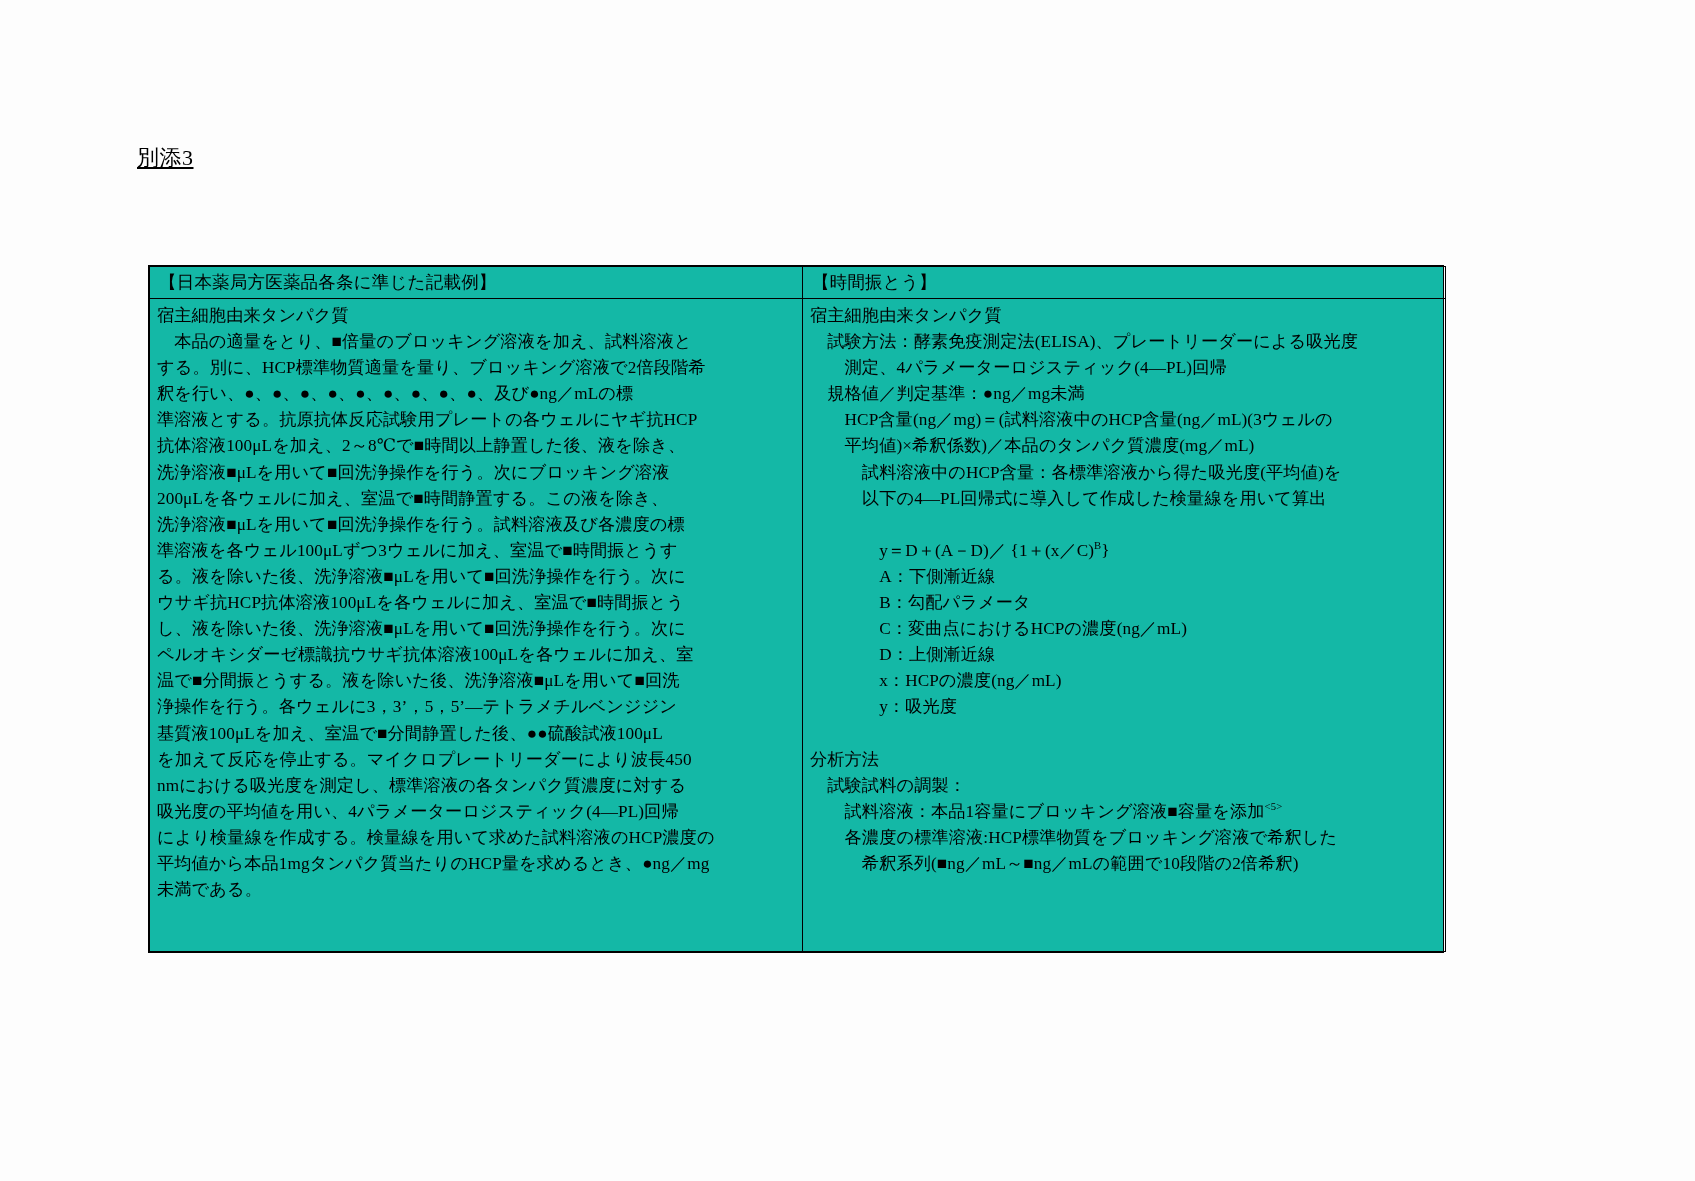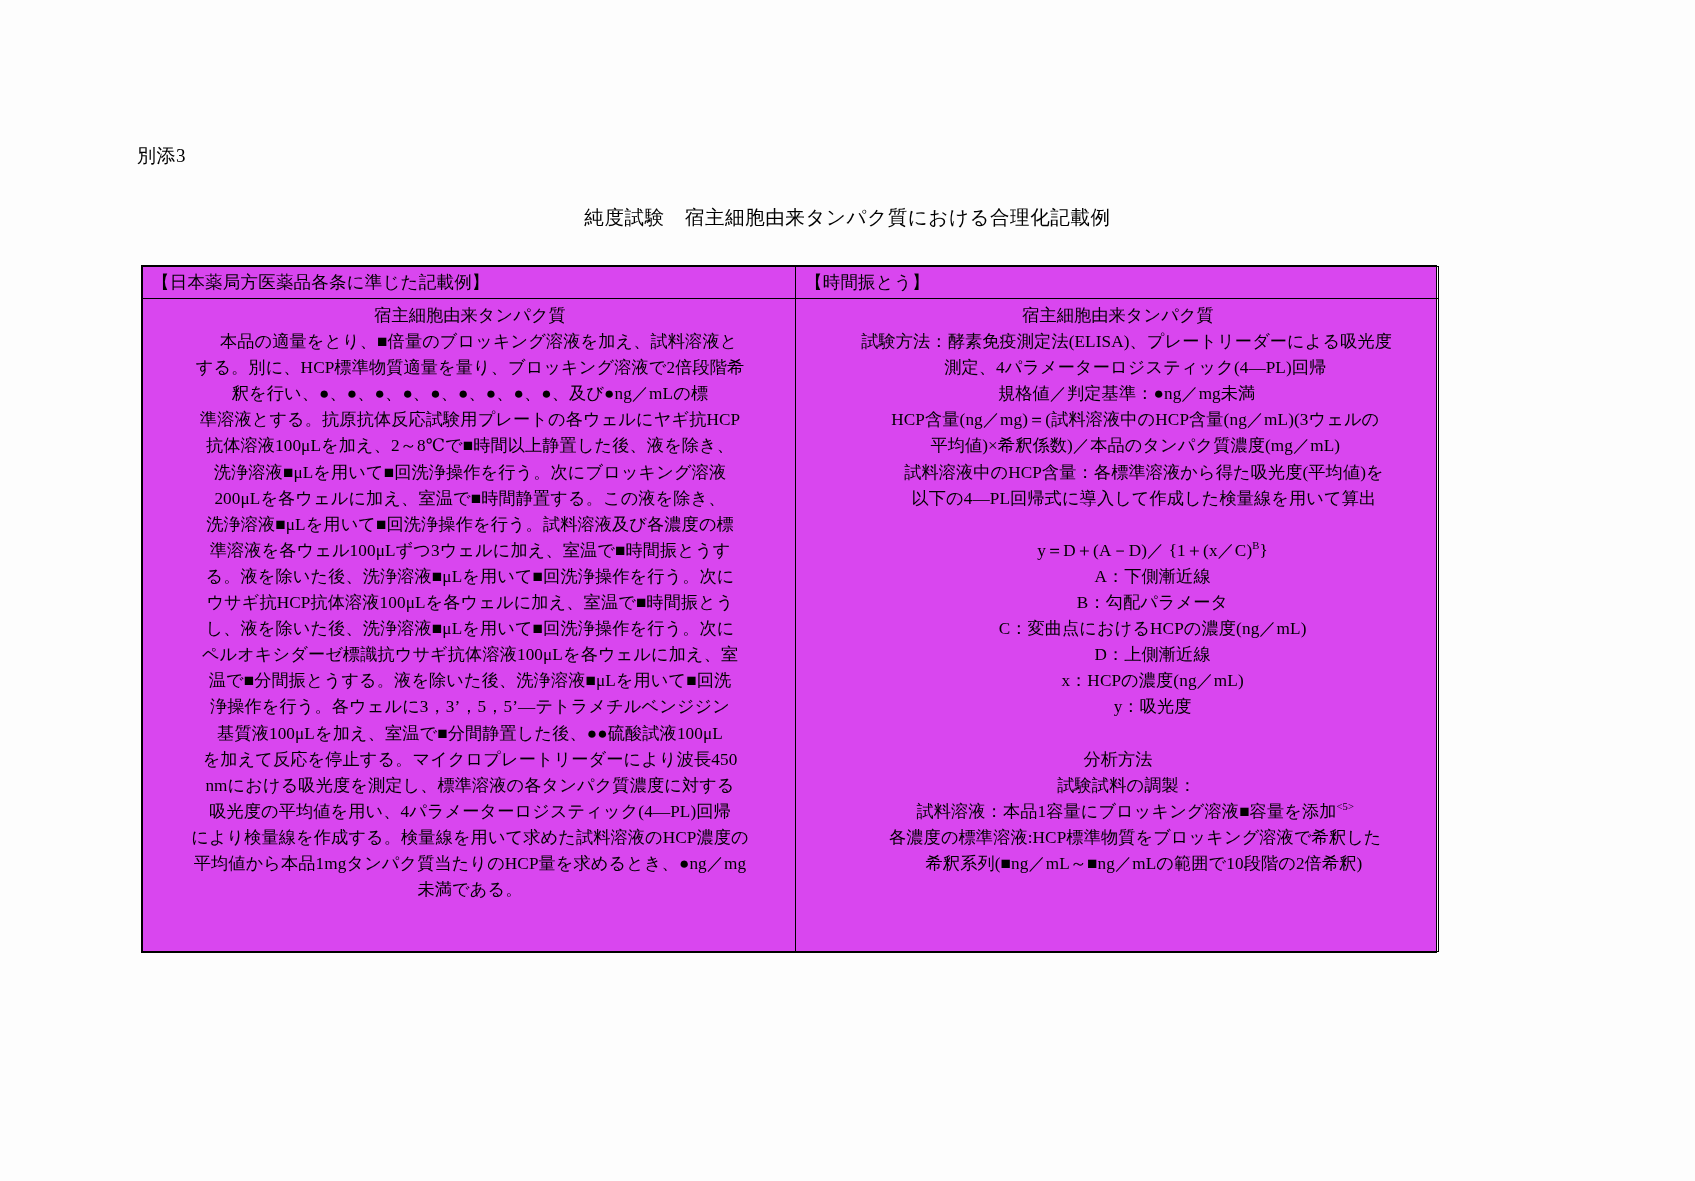--- a/index.html
+++ b/index.html
@@ -18,42 +18,43 @@
   }
   .page {
     position: absolute;
     inset: 0;
     background: #fdfdfd;
   }
   .doc-id {
     position: absolute;
     left: 137px;
     top: 143px;
-    font-size: 19px;
+    font-size: 22px;
     letter-spacing: 0.5px;
     white-space: nowrap;
+    text-decoration: underline;
   }
   .doc-title {
     position: absolute;
     left: 0;
     right: 0;
     top: 204px;
     text-align: center;
     font-size: 19.5px;
     letter-spacing: 0.6px;
     white-space: nowrap;
   }
   .table-wrap {
     position: absolute;
-    left: 141px;
+    left: 148px;
     top: 265px;
     width: 1296px;
     border: 1.4px solid #000;
     box-sizing: border-box;
-    background: #d946ef;
+    background: #14b8a6;
   }
   table.cmp {
     border-collapse: collapse;
     width: 100%;
     table-layout: fixed;
   }
   table.cmp col.left-col { width: 653px; }
   table.cmp col.right-col { width: 643px; }
   table.cmp th, table.cmp td {
     border: 1.2px solid #000;
@@ -78,32 +79,31 @@
     line-height: 26.1px;
     letter-spacing: 0.1px;
     white-space: pre;
   }
   .right-lines {
     font-size: 17.2px;
     line-height: 26.1px;
     letter-spacing: 0.1px;
     white-space: pre;
   }
-  .ln { display: block; white-space: pre; text-align: center; }
+  .ln { display: block; white-space: pre; }
   .gap { display: block; height: 26.1px; }
   sup { font-size: 0.62em; vertical-align: super; line-height: 0; }
 </style>
 </head>
 <body>
 
 <div class="page">
 
   <div class="doc-id">別添3</div>
 
-  <div class="doc-title">純度試験　宿主細胞由来タンパク質における合理化記載例</div>
 
   <div class="table-wrap">
     <table class="cmp">
       <colgroup>
         <col class="left-col">
         <col class="right-col">
       </colgroup>
       <thead>
         <tr>
           <th>【日本薬局方医薬品各条に準じた記載例】</th>

